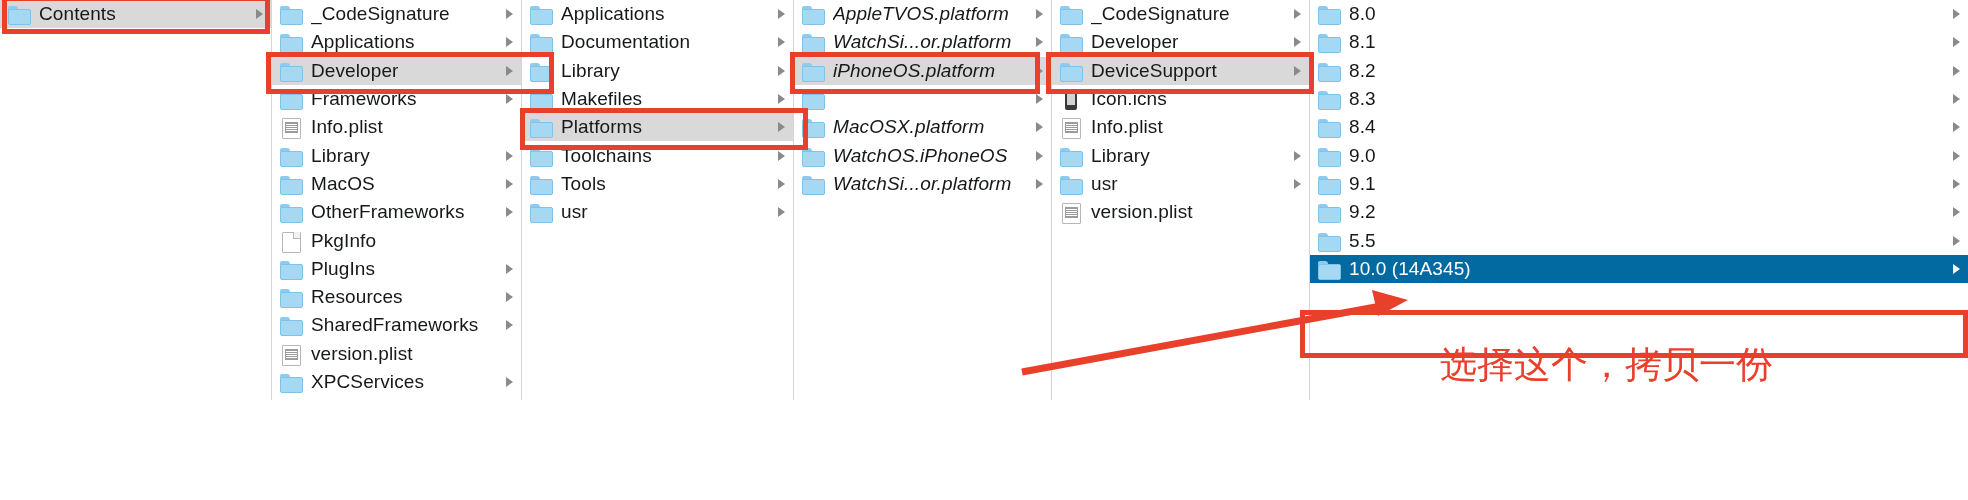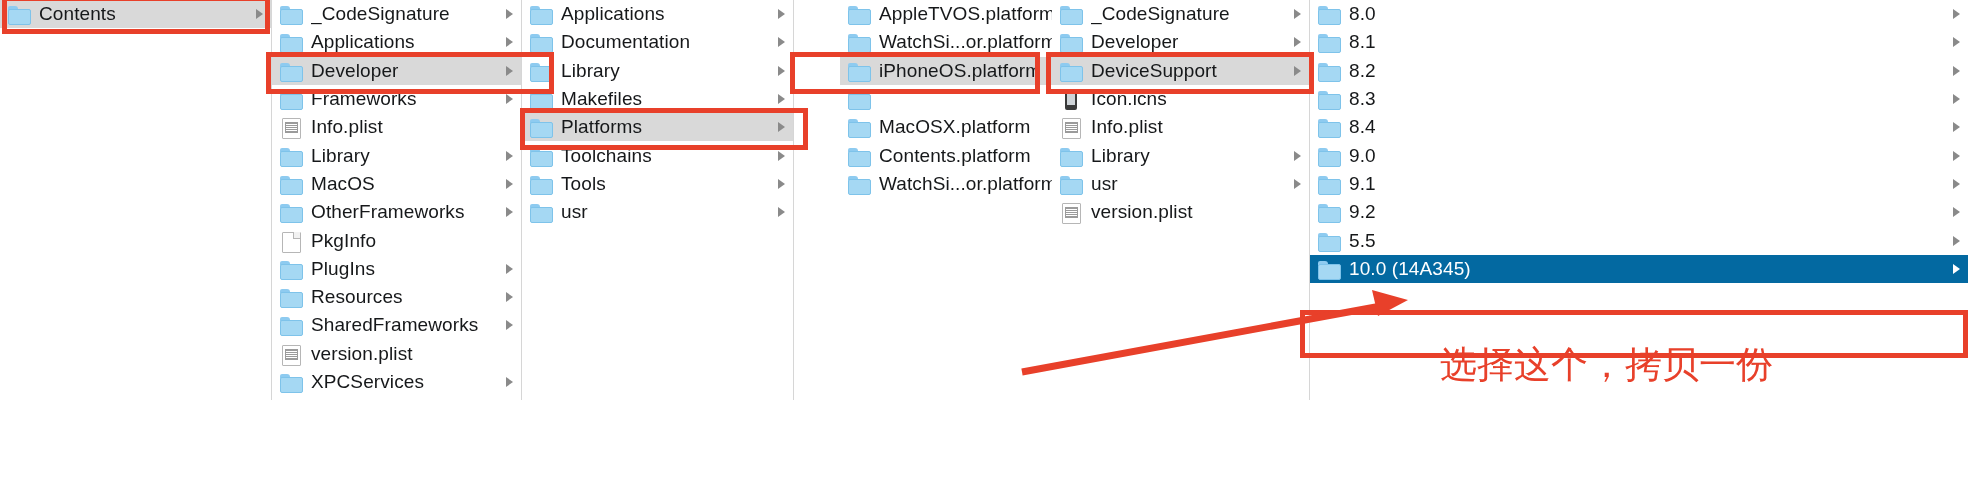--- a/index.html
+++ b/index.html
@@ -270,21 +270,21 @@
         <span class="label">Tools</span>
         <span class="chev"></span>
       </div>
       <div class="row">
         <span class="icon ic-folder"></span>
         <span class="label">usr</span>
         <span class="chev"></span>
       </div>
     </div>
 
-  <div class="column" style="left:840px; width:258px;">
+  <div class="column" style="left:794px; width:258px;font-style:italic;">
       <div class="row">
         <span class="icon ic-folder"></span>
         <span class="label">AppleTVOS.platform</span>
         <span class="chev"></span>
       </div>
       <div class="row">
         <span class="icon ic-folder"></span>
         <span class="label">WatchSi...or.platform</span>
         <span class="chev"></span>
       </div>
@@ -297,21 +297,21 @@
         <span class="icon ic-folder"></span>
         <span class="chev"></span>
       </div>
       <div class="row">
         <span class="icon ic-folder"></span>
         <span class="label">MacOSX.platform</span>
         <span class="chev"></span>
       </div>
       <div class="row">
         <span class="icon ic-folder"></span>
-        <span class="label">Contents.platform</span>
+        <span class="label">WatchOS.iPhoneOS</span>
         <span class="chev"></span>
       </div>
       <div class="row">
         <span class="icon ic-folder"></span>
         <span class="label">WatchSi...or.platform</span>
         <span class="chev"></span>
       </div>
     </div>
 
   <div class="column" style="left:1052px; width:258px;">

